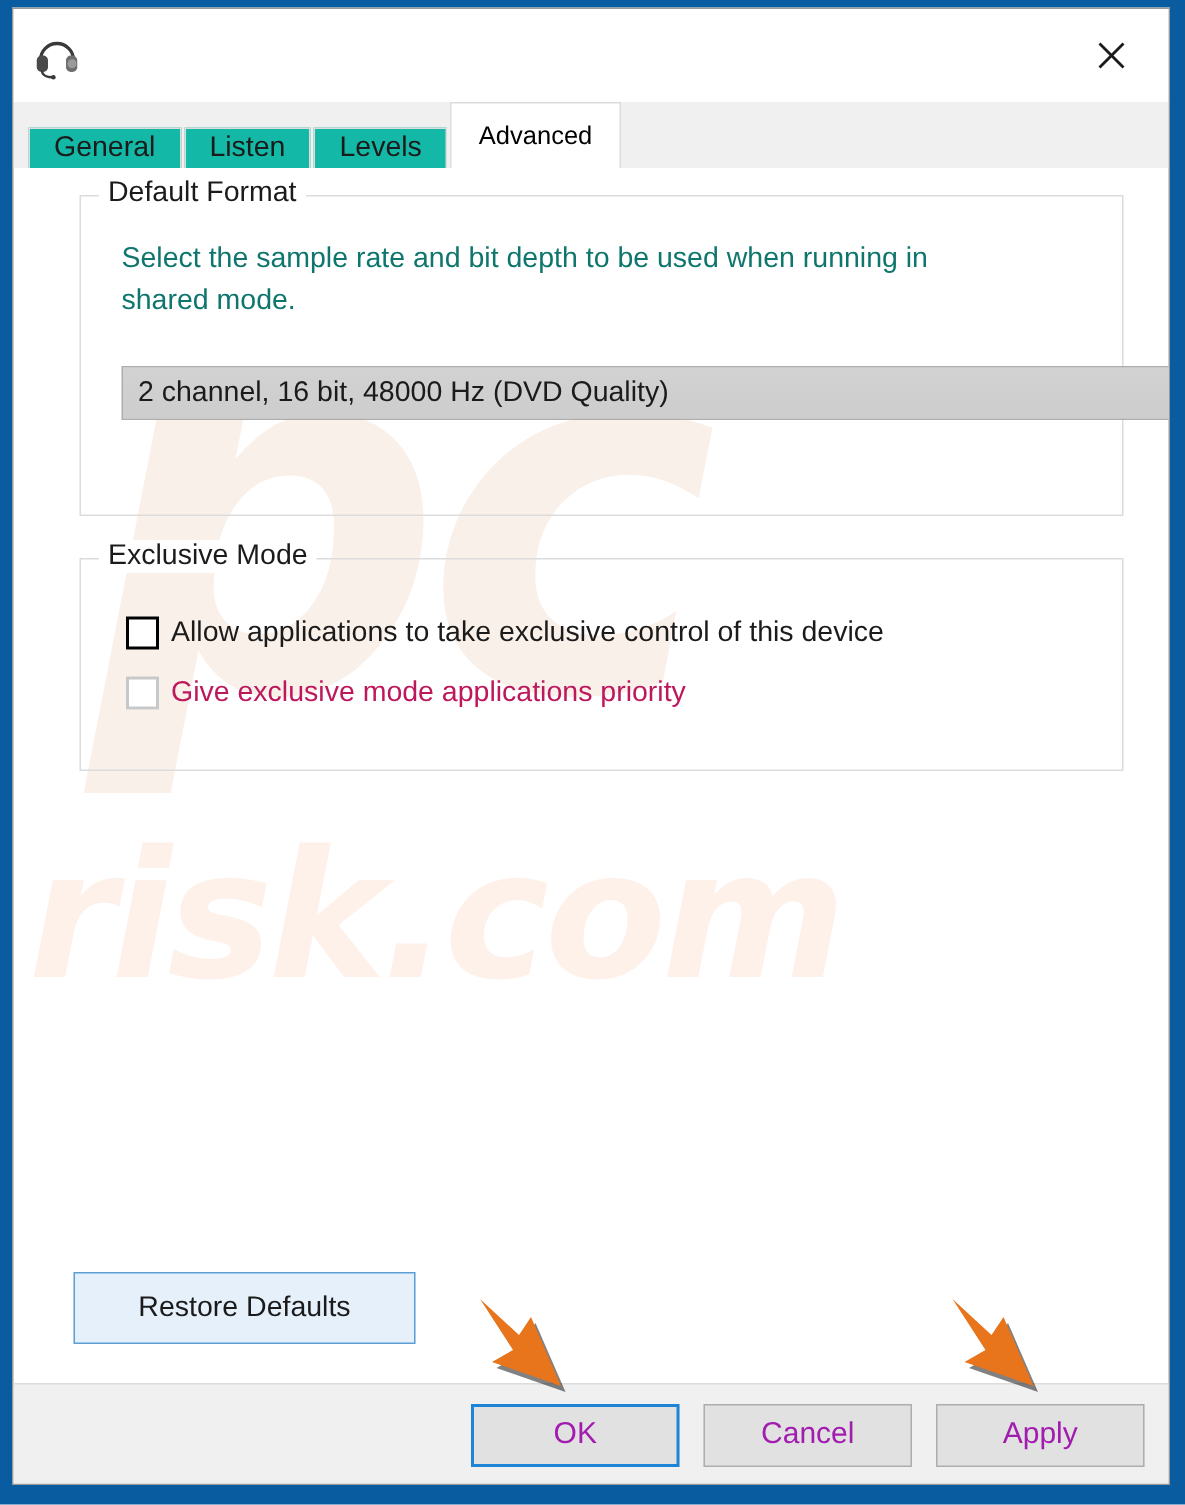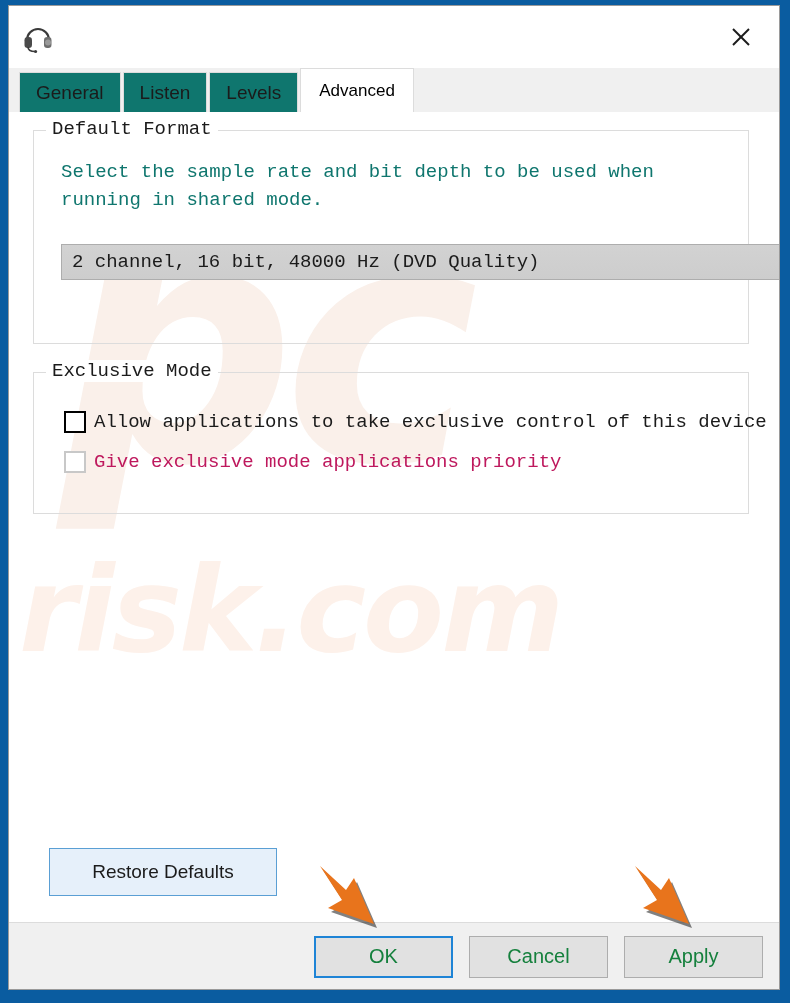--- a/index.html
+++ b/index.html
@@ -82,26 +82,26 @@
   
   #tabstrip{
     position:relative;z-index:3;
     height:44px;
     background:#f0f0f0;
     display:flex;align-items:flex-end;
     padding-left:10px;
     box-sizing:border-box;
   }
   .tab{
-    height:40px;
+    height:27px;
     padding:0 16px;
     display:flex;align-items:center;
     font-size:19px;
     color:#1b1b1b;
-    background:#0f766e;
+    background:#14b8a6;
     border:1px solid #dcdcdc;
     border-bottom:none;
     margin-right:2px;
     box-sizing:border-box;
     cursor:pointer;
     white-space:nowrap;
   }
   .tab.active{
     height:44px;
     background:#ffffff;
@@ -116,22 +116,21 @@
     position:relative;z-index:2;
     height:calc(985px - 62px - 44px - 68px);
     background:transparent;
     border-top:1px solid #dcdcdc;
     margin-top:-1px;
     box-sizing:border-box;
     padding:0;
   }
   .page-inner{
     position:relative;
-    padding:18px 30px 0 24px;
-    font-family:Liberation Mono, monospace;
+    padding:18px 30px 0 44px;
   }
   
   .groupbox{
     position:relative;
     border:1px solid #dcdcdc;
     box-sizing:border-box;
     padding:20px 22px 18px 22px;
   }
   .gb-legend{
     position:absolute;
@@ -208,21 +207,21 @@
     border-top:1px solid #dcdcdc;
     display:flex;align-items:center;justify-content:flex-end;
     padding-right:16px;
     box-sizing:border-box;
     gap:16px;
   }
   .fbtn{
     width:139px;height:42px;
     background:#e1e1e1;
     border:1px solid #adadad;
-    font-size:20px;color:#15803d;
+    font-size:20px;color:#a21caf;
     display:flex;align-items:center;justify-content:center;
     box-sizing:border-box;
     cursor:pointer;
   }
   .fbtn.focused{
     border:2px solid #1e84d6;
   }
   
   .arrow{
     position:absolute;z-index:5;

